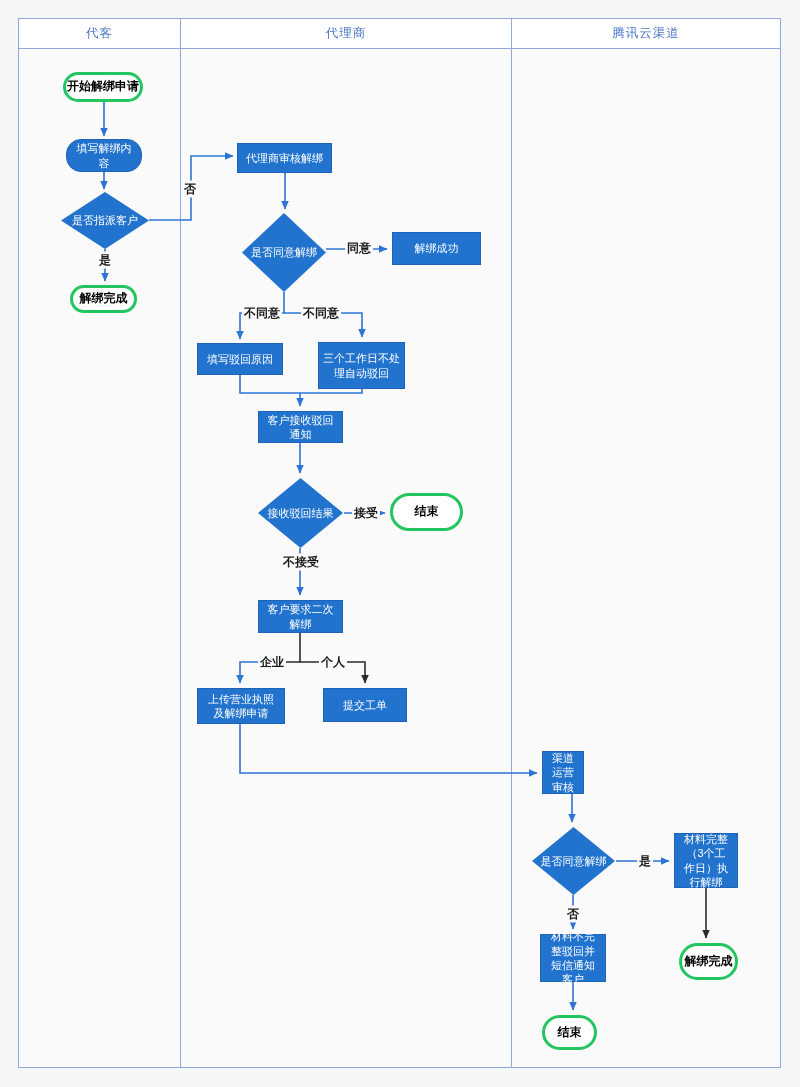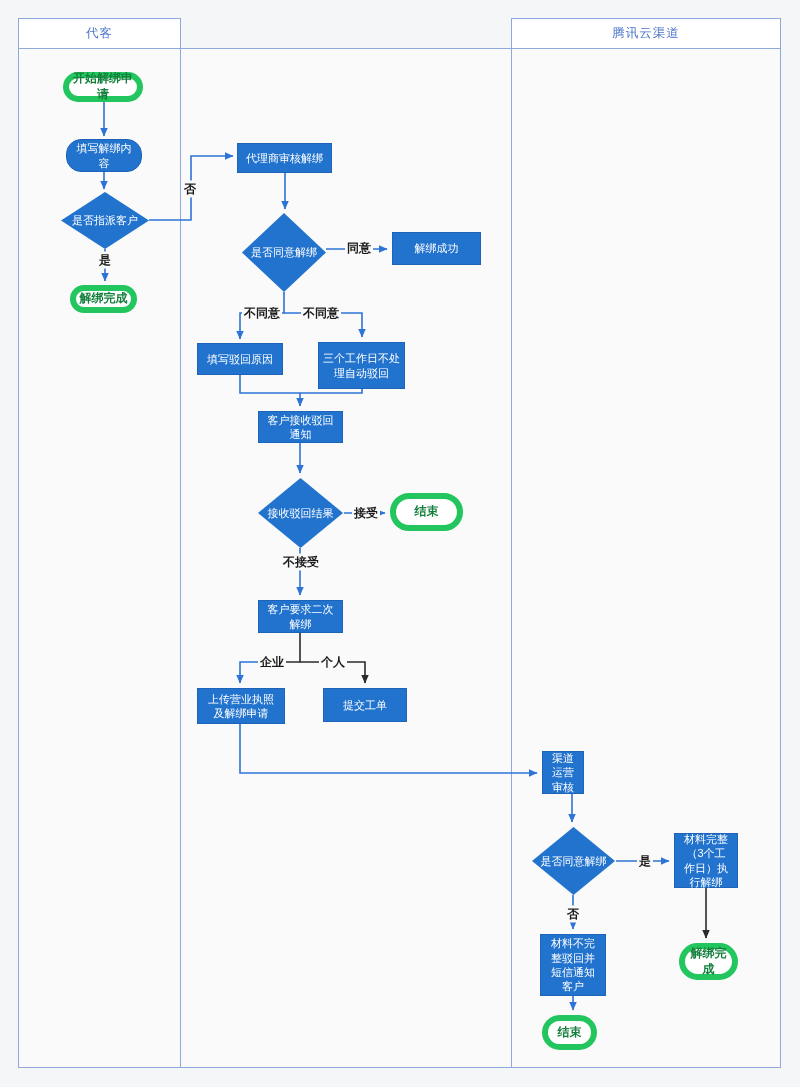--- a/index.html
+++ b/index.html
@@ -59,23 +59,23 @@
     padding:0 4px;
   }
   .diamond{
     background:#2273ce;
     color:#ffffff;
     font-size:11px;
     clip-path:polygon(50% 0,100% 50%,50% 100%,0 50%);
   }
   .term{
     background:#ffffff;
-    border:6px solid #22c55e;
+    border:3px solid #22c55e;
     border-radius:50px;
-    color:#15803d;
+    color:#000000;
     font-size:12px;
     font-weight:bold;
   }
   #n-start{left:63px;top:72px;width:80px;height:30px;}
   #n-fill-content{left:66px;top:139px;width:76px;height:33px;padding:0 6px;border-radius:15px;}
   #n-assign{left:61px;top:192px;width:88px;height:57px;}
   #n-done1{left:70px;top:285px;width:67px;height:28px;}
   #n-agent-review{left:237px;top:143px;width:95px;height:30px;}
   #n-agent-agree{left:242px;top:213px;width:84px;height:79px;}
   #n-success{left:392px;top:232px;width:89px;height:33px;}
@@ -83,21 +83,21 @@
   #n-auto-reject{left:318px;top:342px;width:87px;height:47px;}
   #n-receive-notice{left:258px;top:411px;width:85px;height:32px;padding:0 6px;}
   #n-receive-result{left:258px;top:478px;width:85px;height:70px;}
   #n-end1{left:390px;top:493px;width:73px;height:38px;}
   #n-second{left:258px;top:600px;width:85px;height:33px;padding:0 8px;}
   #n-upload{left:197px;top:688px;width:88px;height:36px;padding:0 8px;}
   #n-ticket{left:323px;top:688px;width:84px;height:34px;}
   #n-channel-review{left:542px;top:751px;width:42px;height:43px;padding:0 6px;}
   #n-channel-agree{left:532px;top:827px;width:83px;height:68px;}
   #n-complete{left:674px;top:833px;width:64px;height:55px;padding:0 7px;}
-  #n-incomplete{left:540px;top:934px;width:66px;height:62px;padding:0 5px;}
+  #n-incomplete{left:540px;top:934px;width:66px;height:48px;padding:0 5px;}
   #n-end2{left:542px;top:1015px;width:55px;height:35px;}
   #n-done2{left:679px;top:943px;width:59px;height:37px;}
 
   
   .elabel{
     position:absolute;
     transform:translate(-50%,-50%);
     background:#fafafa;
     color:#1a1a1a;
     font-size:12px;
@@ -118,20 +118,23 @@
   #l-yes2{left:645px;top:861px;}
   #l-no2{left:573px;top:914px;}
 </style>
 </head>
 <body>
 
 <div id="page">
 
   <div class="lane-head" id="h1">
     <span>代客</span>
+  </div>
+  <div class="lane-head" id="h2">
+    <span>代理商</span>
   </div>
   <div class="lane-head" id="h3">
     <span>腾讯云渠道</span>
   </div>
 
   <div class="lane-body" id="b1"></div>
   <div class="lane-body" id="b2"></div>
   <div class="lane-body" id="b3"></div>
 
   <svg id="edges" width="800" height="1087">

